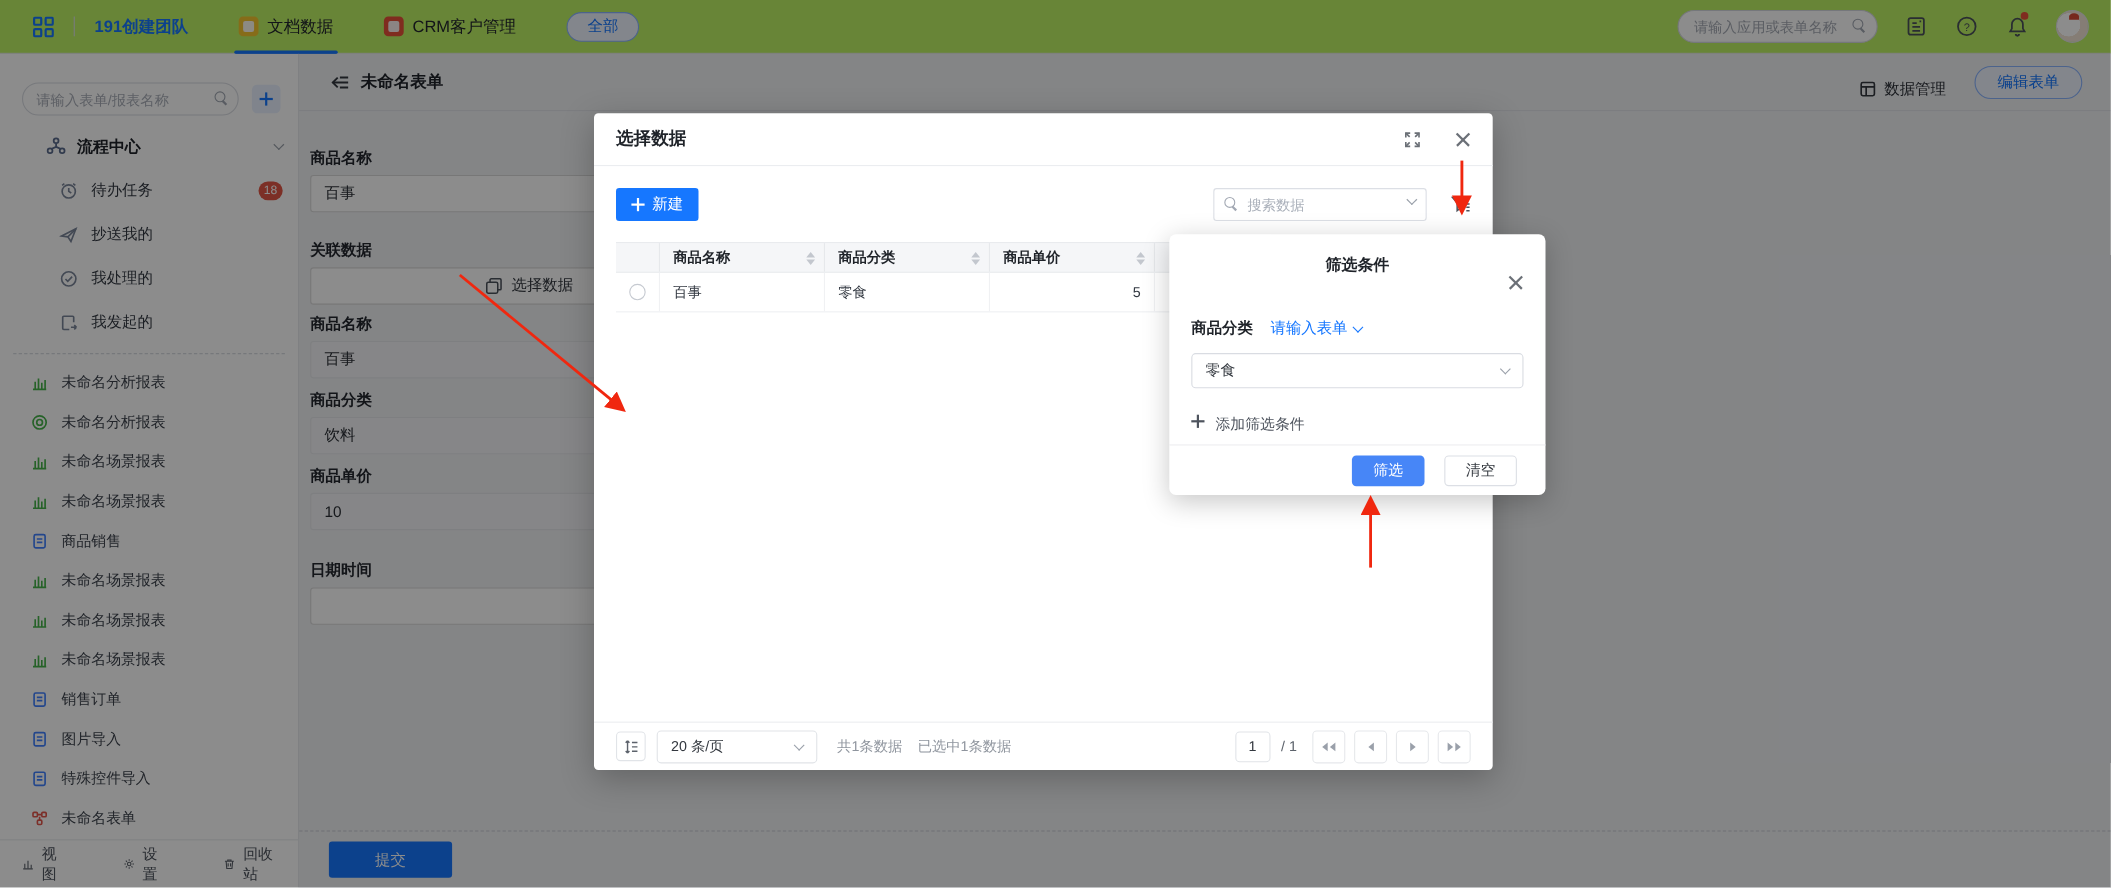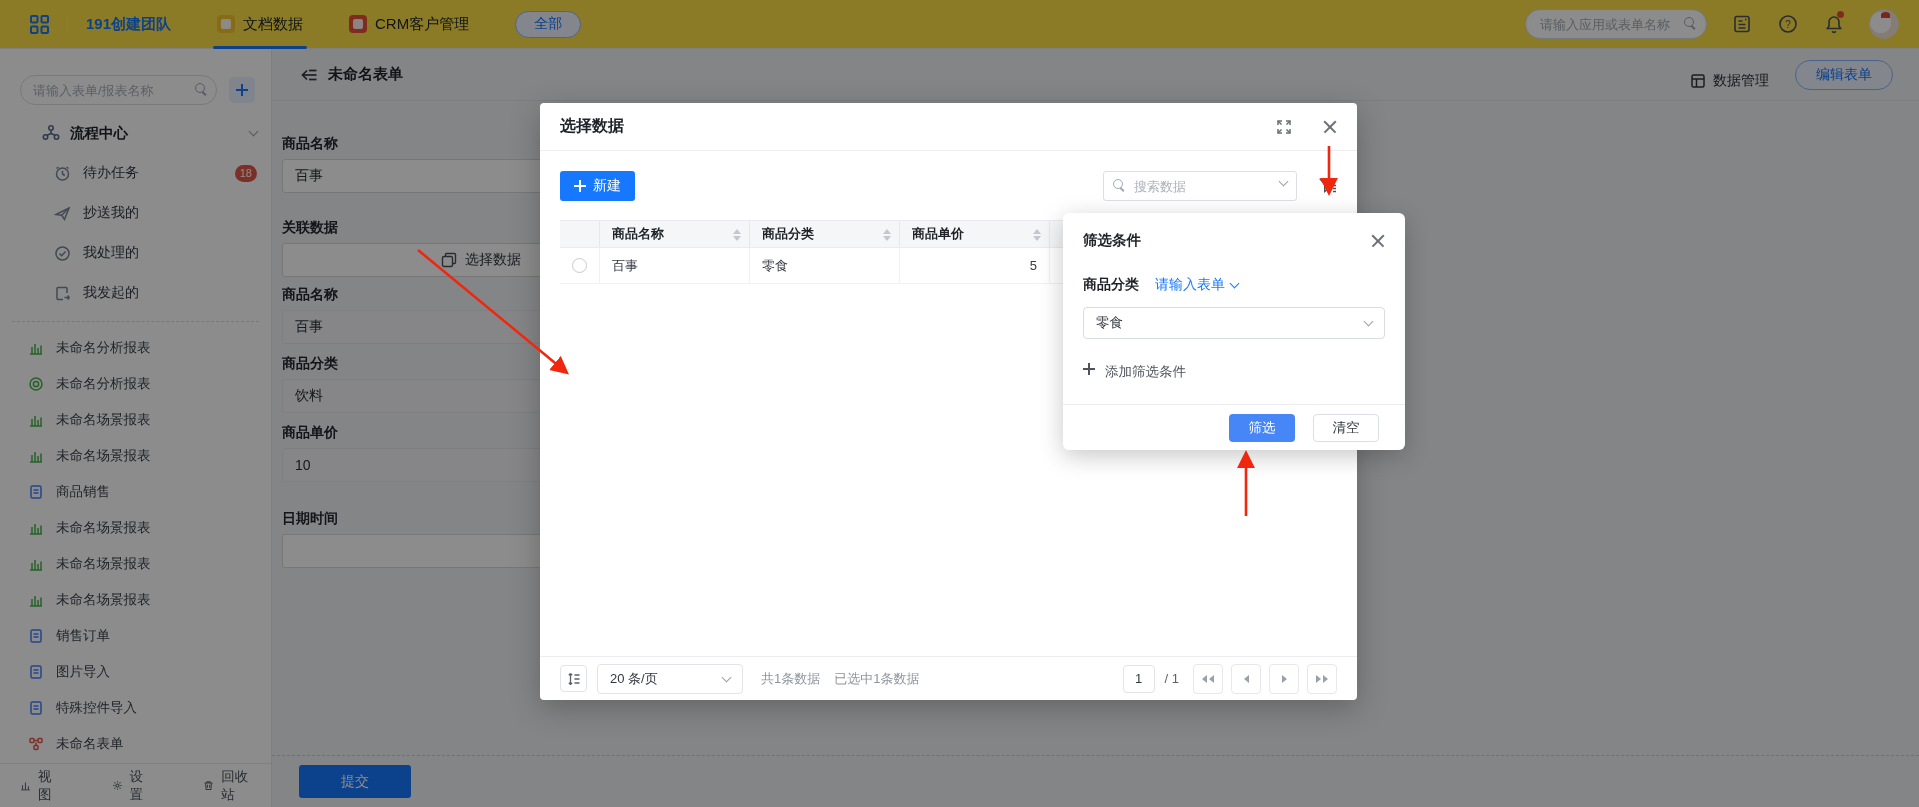--- a/index.html
+++ b/index.html
@@ -1,21 +1,21 @@
 <!DOCTYPE html>
 <html><head>
 <meta charset="utf-8">
 <style>
   * { margin:0; padding:0; box-sizing:border-box; }
   html,body { width:1919px; height:807px; }
   body { font-family:"Liberation Sans","DejaVu Sans",sans-serif; font-size:14px; color:#2b2f36; }
   .screen { position:relative; width:1919px; height:807px; overflow:hidden; background:#f0f2f5; }
 
   
-  .topbar { position:absolute; left:0; top:0; right:0; height:49px; background:#fde047;
+  .topbar { position:absolute; left:0; top:0; right:0; height:49px; background:#bef264;
             border-bottom:1px solid #e8eaee; display:flex; align-items:center; z-index:1; }
   .topbar-left { display:flex; align-items:center; height:100%; }
   .appgrid-btn { margin-left:30px; display:flex; align-items:center; cursor:pointer; }
   .tb-divider { width:1px; height:18px; background:#dcdfe5; margin:0 18px; }
   .team-name { color:#1677ff; font-weight:600; font-size:15px; cursor:pointer; }
   .tb-tab { display:flex; align-items:center; gap:8px; height:49px; margin-left:46px;
             position:relative; cursor:pointer; font-size:15px; color:#23272e; }
   .tb-tab.active::after { content:""; position:absolute; left:-4px; right:-4px; bottom:0;
             height:3px; background:#1677ff; border-radius:2px; }
   .app-ico { width:18px; height:18px; border-radius:4px; position:relative; flex:none; }
@@ -140,21 +140,21 @@
   .pg-right { margin-left:auto; display:flex; align-items:center; gap:8px; }
   .pg-input { width:32px; height:28px; border:1px solid #e1e4e8; border-radius:4px; text-align:center;
             font-size:13px; color:#33383f; outline:none; }
   .pg-of { font-size:13px; color:#5c626b; margin:0 6px 0 2px; }
   .pg-nav { width:30px; height:30px; border:1px solid #e6e8eb; border-radius:4px; background:#fff;
             display:flex; align-items:center; justify-content:center; gap:2px; cursor:pointer; }
 
   
   .popover { position:absolute; left:1063px; top:213px; width:342px; height:237px; background:#fff;
             border-radius:6px; box-shadow:0 6px 24px rgba(0,0,0,.22); z-index:30; padding:18px 20px 0 20px; }
-  .po-head { display:flex; align-items:center; }
+  .po-head { display:flex; align-items:center;flex-direction:column; }
   .po-title { font-size:14.5px; font-weight:700; color:#1f2329; }
   .po-close { margin-left:auto; }
   .po-cond { display:flex; align-items:center; gap:16px; margin-top:26px; }
   .po-field { font-size:14px; font-weight:700; color:#1f2329; }
   .po-op { display:flex; align-items:center; gap:6px; color:#1677ff; font-size:14px; cursor:pointer; }
   .po-op .chev { border-color:#1677ff; }
   .po-select { margin-top:13px; height:32px; border:1px solid #d9dce2; border-radius:4px; display:flex;
             align-items:center; padding:0 12px; font-size:13.5px; color:#33383f; cursor:pointer; }
   .po-select .chev { margin-left:auto; }
   .po-add { display:flex; gap:10px; margin-top:24px; font-size:13.5px;

